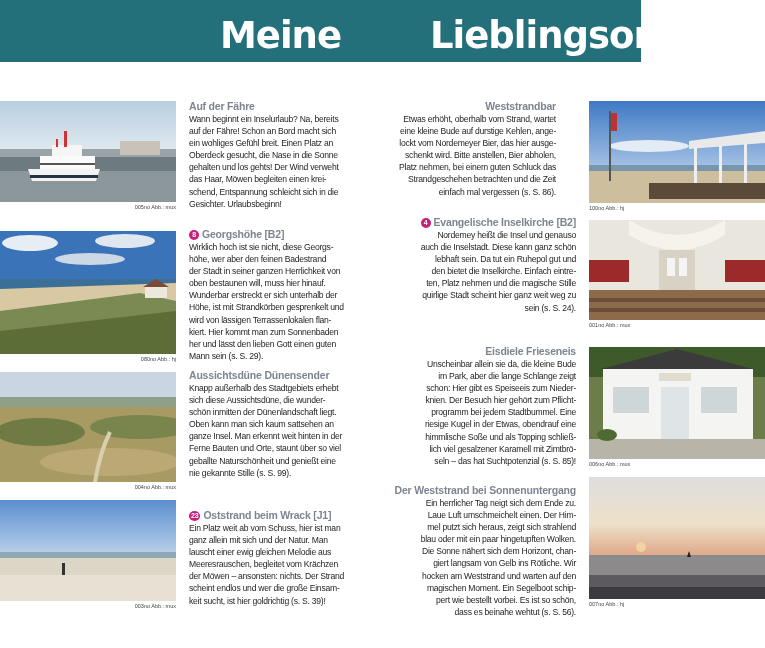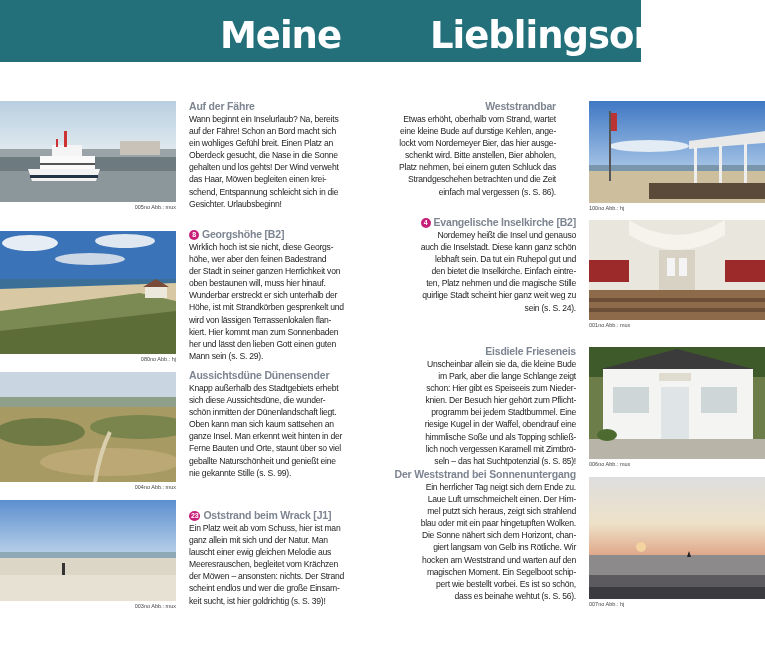--- a/index.html
+++ b/index.html
@@ -208,28 +208,28 @@
 </div>
 
 <div class="entry right" style="left:376px;top:345px;width:200px;">
   <div class="title"><span>Eisdiele Frieseneis</span></div>
   <div class="body">
     <span class="line">Unscheinbar allein sie da, die kleine Bude</span>
     <span class="line">im Park, aber die lange Schlange zeigt</span>
     <span class="line">schon: Hier gibt es Speiseeis zum Nieder-</span>
     <span class="line">knien. Der Besuch hier gehört zum Pflicht-</span>
     <span class="line">programm bei jedem Stadtbummel. Eine</span>
-    <span class="line">riesige Kugel in der Waffel, obendrauf eine</span>
+    <span class="line">riesige Kugel in der Etwas, obendrauf eine</span>
     <span class="line">himmlische Soße und als Topping schließ-</span>
-    <span class="line">lich noch vergessen Karamell mit Zimtbrö-</span>
+    <span class="line">lich viel gesalzener Karamell mit Zimtbrö-</span>
     <span class="line">seln – das hat Suchtpotenzial (s. S. 85)!</span>
   </div>
 </div>
 
-<div class="entry right" style="left:376px;top:468px;width:200px;">
+<div class="entry right" style="left:376px;top:484px;width:200px;">
   <div class="title"><span>Der Weststrand bei Sonnenuntergang</span></div>
   <div class="body">
     <span class="line">Ein herrlicher Tag neigt sich dem Ende zu.</span>
     <span class="line">Laue Luft umschmeichelt einen. Der Him-</span>
     <span class="line">mel putzt sich heraus, zeigt sich strahlend</span>
     <span class="line">blau oder mit ein paar hingetupften Wolken.</span>
     <span class="line">Die Sonne nähert sich dem Horizont, chan-</span>
     <span class="line">giert langsam von Gelb ins Rötliche. Wir</span>
     <span class="line">hocken am Weststrand und warten auf den</span>
     <span class="line">magischen Moment. Ein Segelboot schip-</span>

